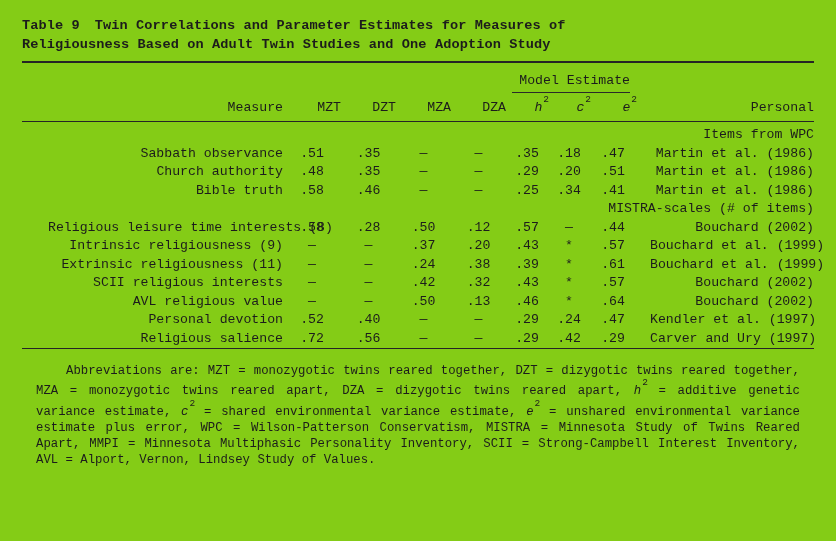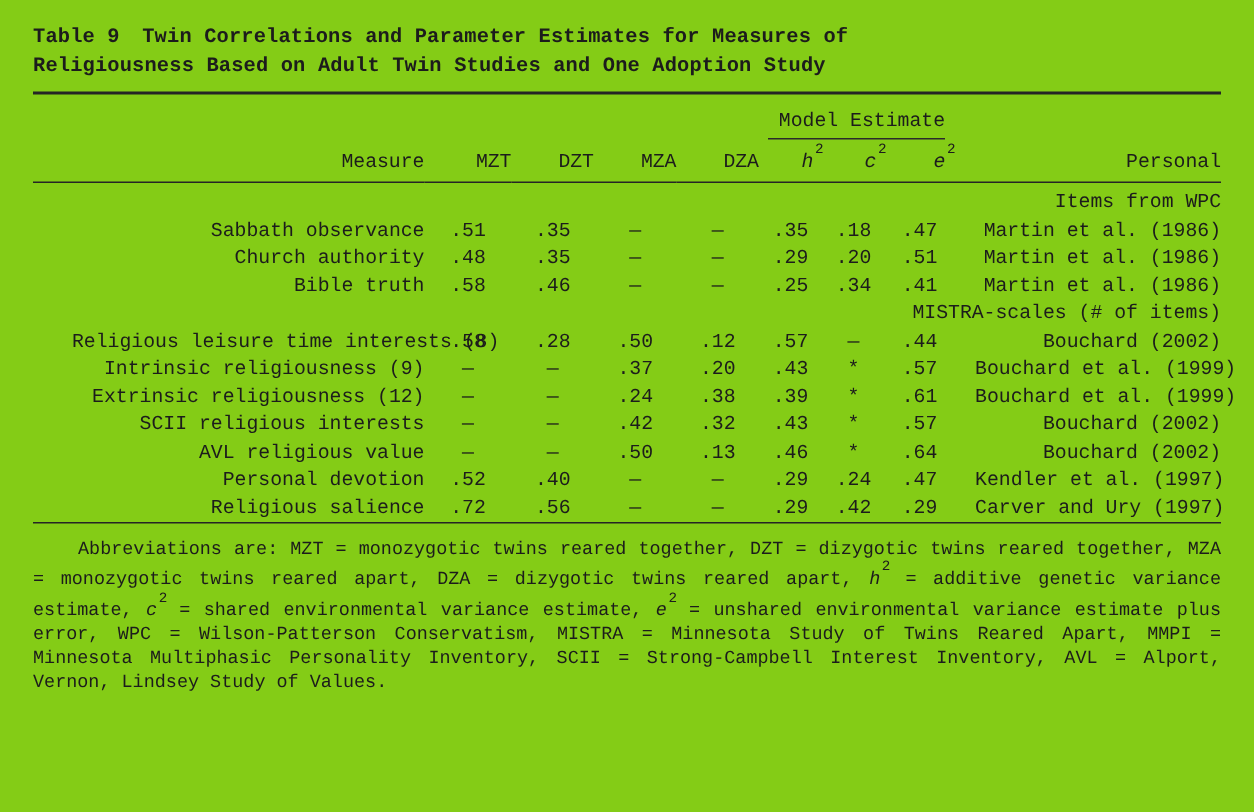--- a/index.html
+++ b/index.html
@@ -46,21 +46,21 @@
   td.measure { text-align:right; padding-left:10px; white-space:nowrap; }
   td.measure.indent { padding-left:26px; }
   td.val { text-align:center; }
   td.ref { text-align:right; padding-left:14px; white-space:nowrap; }
   tbody tr.first-row td { padding-top:4px; }
 
   .footnotes {
     margin-top:9px; font-size:12.3px; line-height:16.2px;
     text-align:justify; color:#1c1c1c;
   }
-  .footnotes p { margin:0; text-indent:30px; }
+  .footnotes p { margin:14px; text-indent:30px; }
 </style>
 </head>
 <body>
 
 <div class="page">
   <div class="content">
 
     <p class="title"><span class="tnum">Table 9</span><span>Twin Correlations and Parameter Estimates for Measures of Religiousness Based on Adult Twin Studies and One Adoption Study</span></p>
 
     <div class="rule-top"></div>
@@ -153,21 +153,21 @@
             <td class="val">—</td>
             <td class="val">—</td>
             <td class="val">.37</td>
             <td class="val">.20</td>
             <td class="val">.43</td>
             <td class="val">*</td>
             <td class="val">.57</td>
             <td class="ref">Bouchard et al. (1999)</td>
           </tr>
           <tr>
-            <td class="measure indent">Extrinsic religiousness (12)</td>
+            <td class="measure indent">Extrinsic religiousness (11)</td>
             <td class="val">—</td>
             <td class="val">—</td>
             <td class="val">.24</td>
             <td class="val">.38</td>
             <td class="val">.39</td>
             <td class="val">*</td>
             <td class="val">.61</td>
             <td class="ref">Bouchard et al. (1999)</td>
           </tr>
           <tr>

